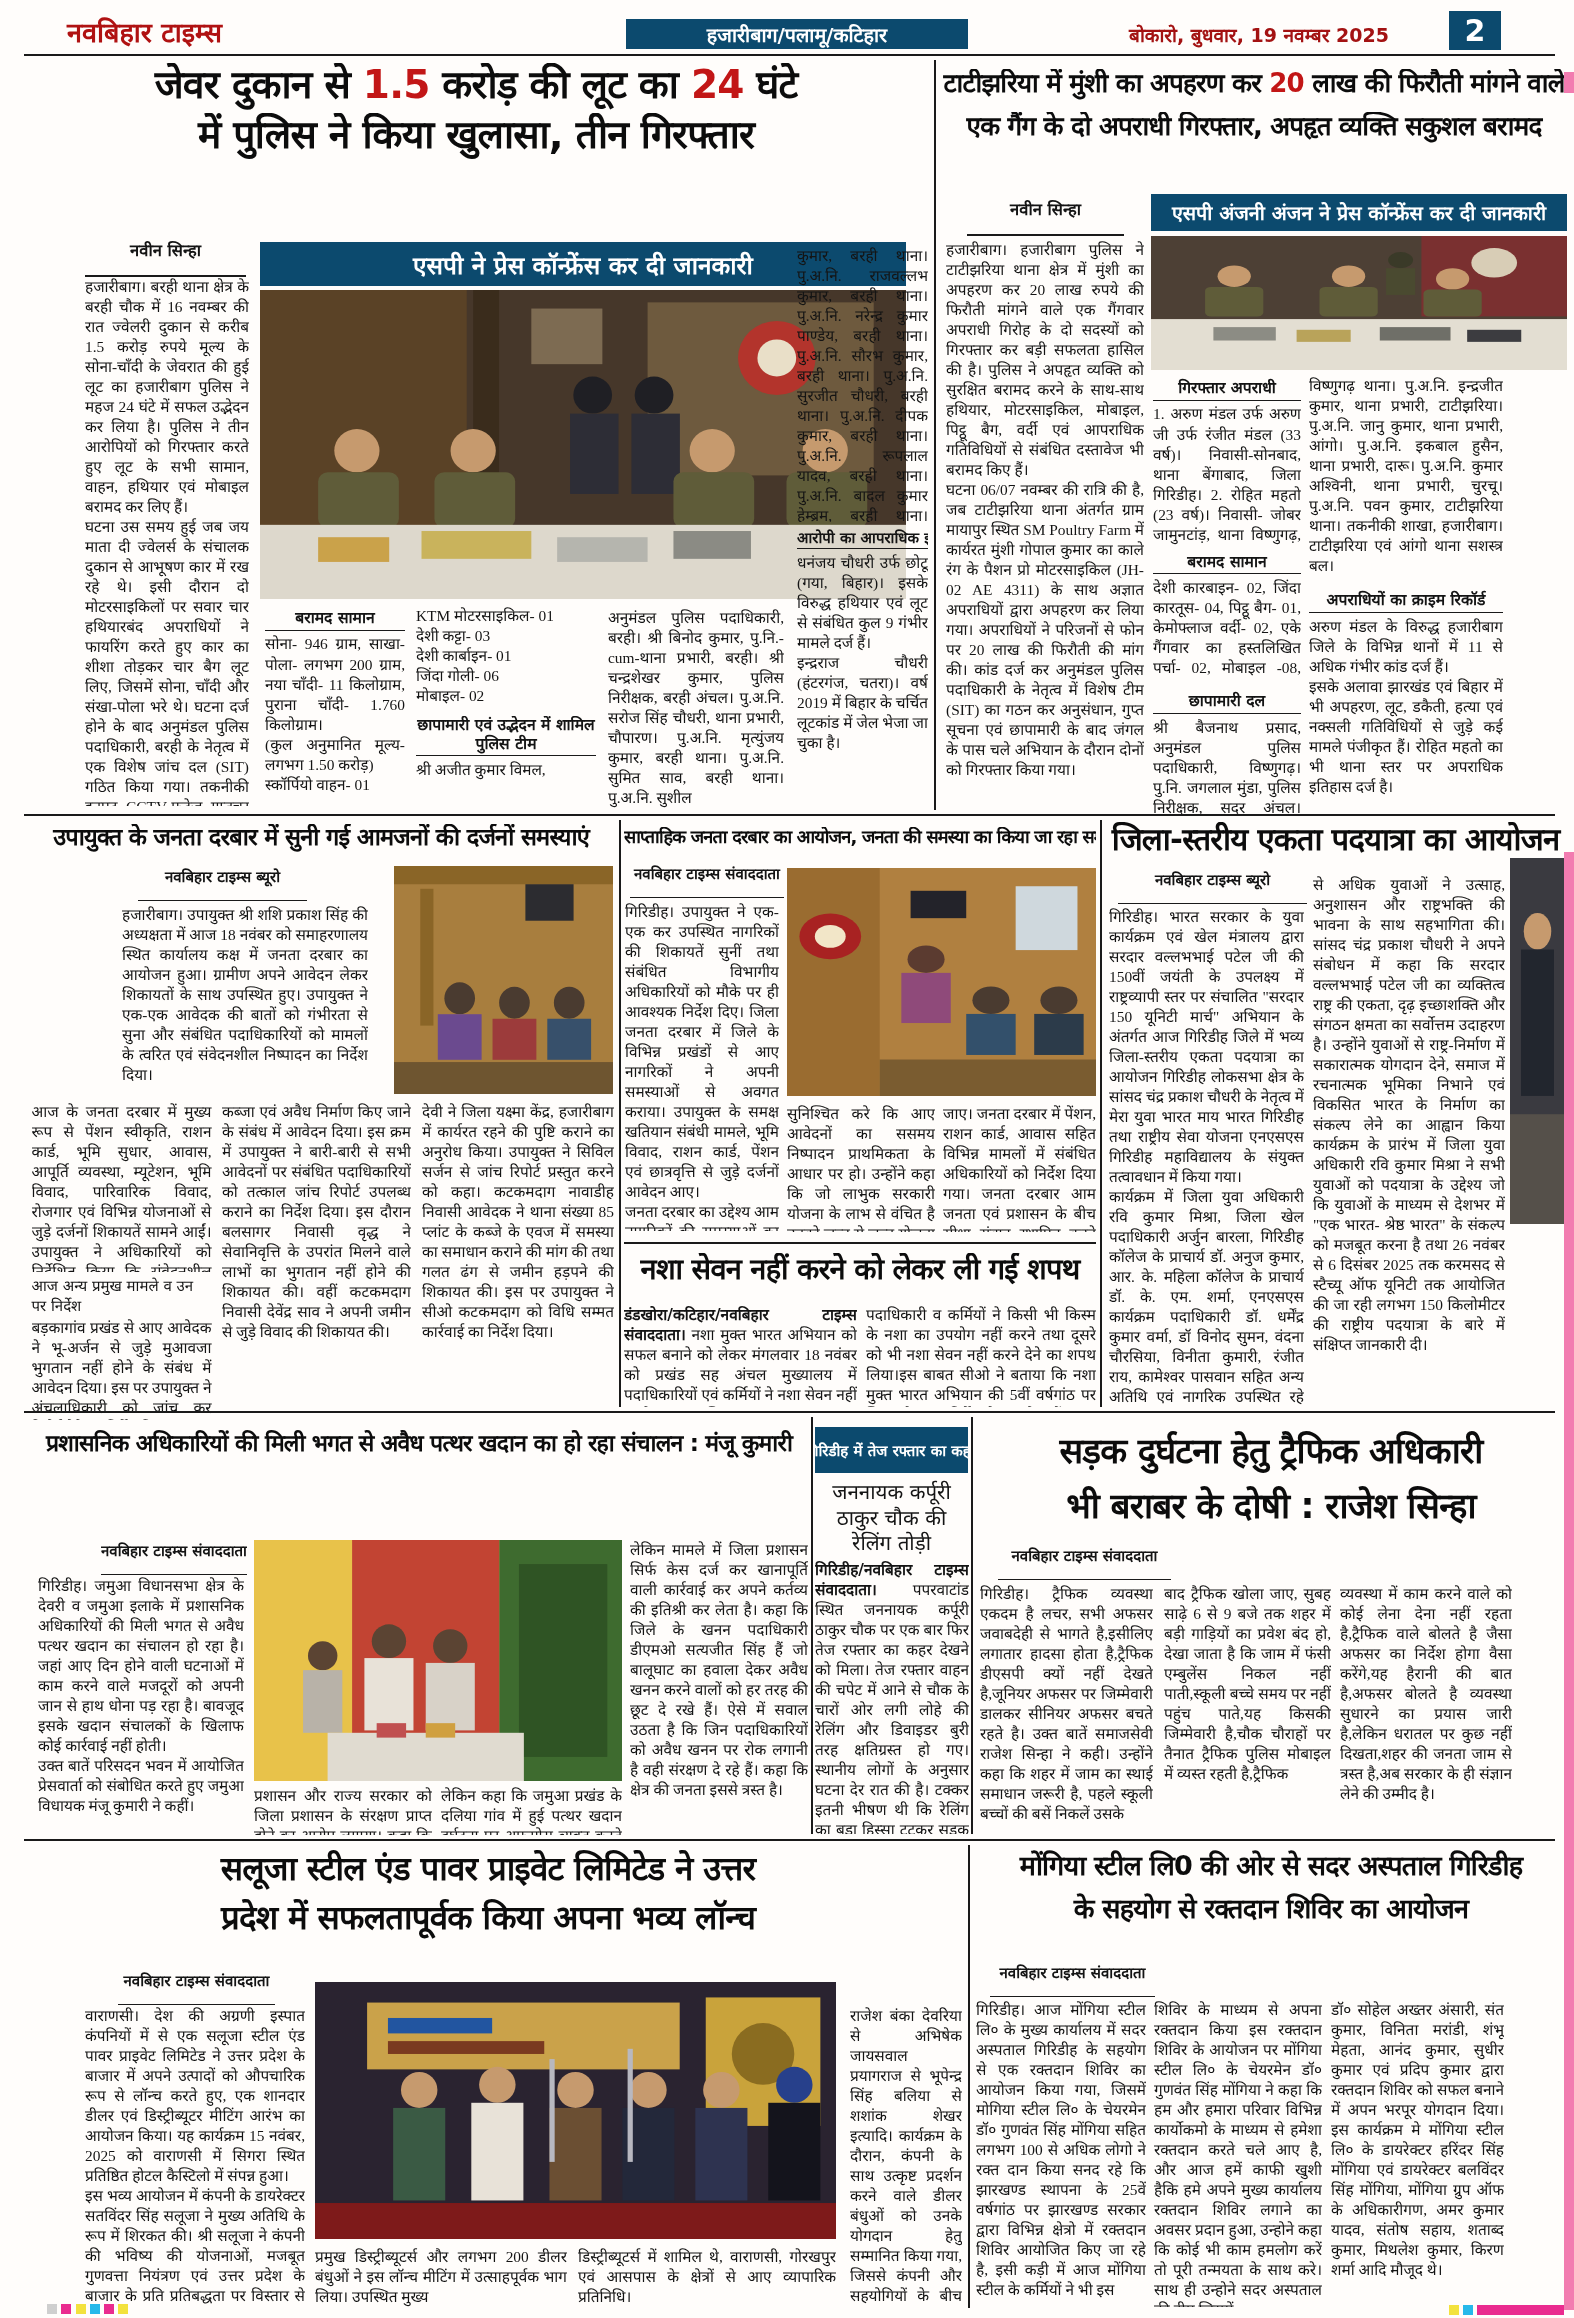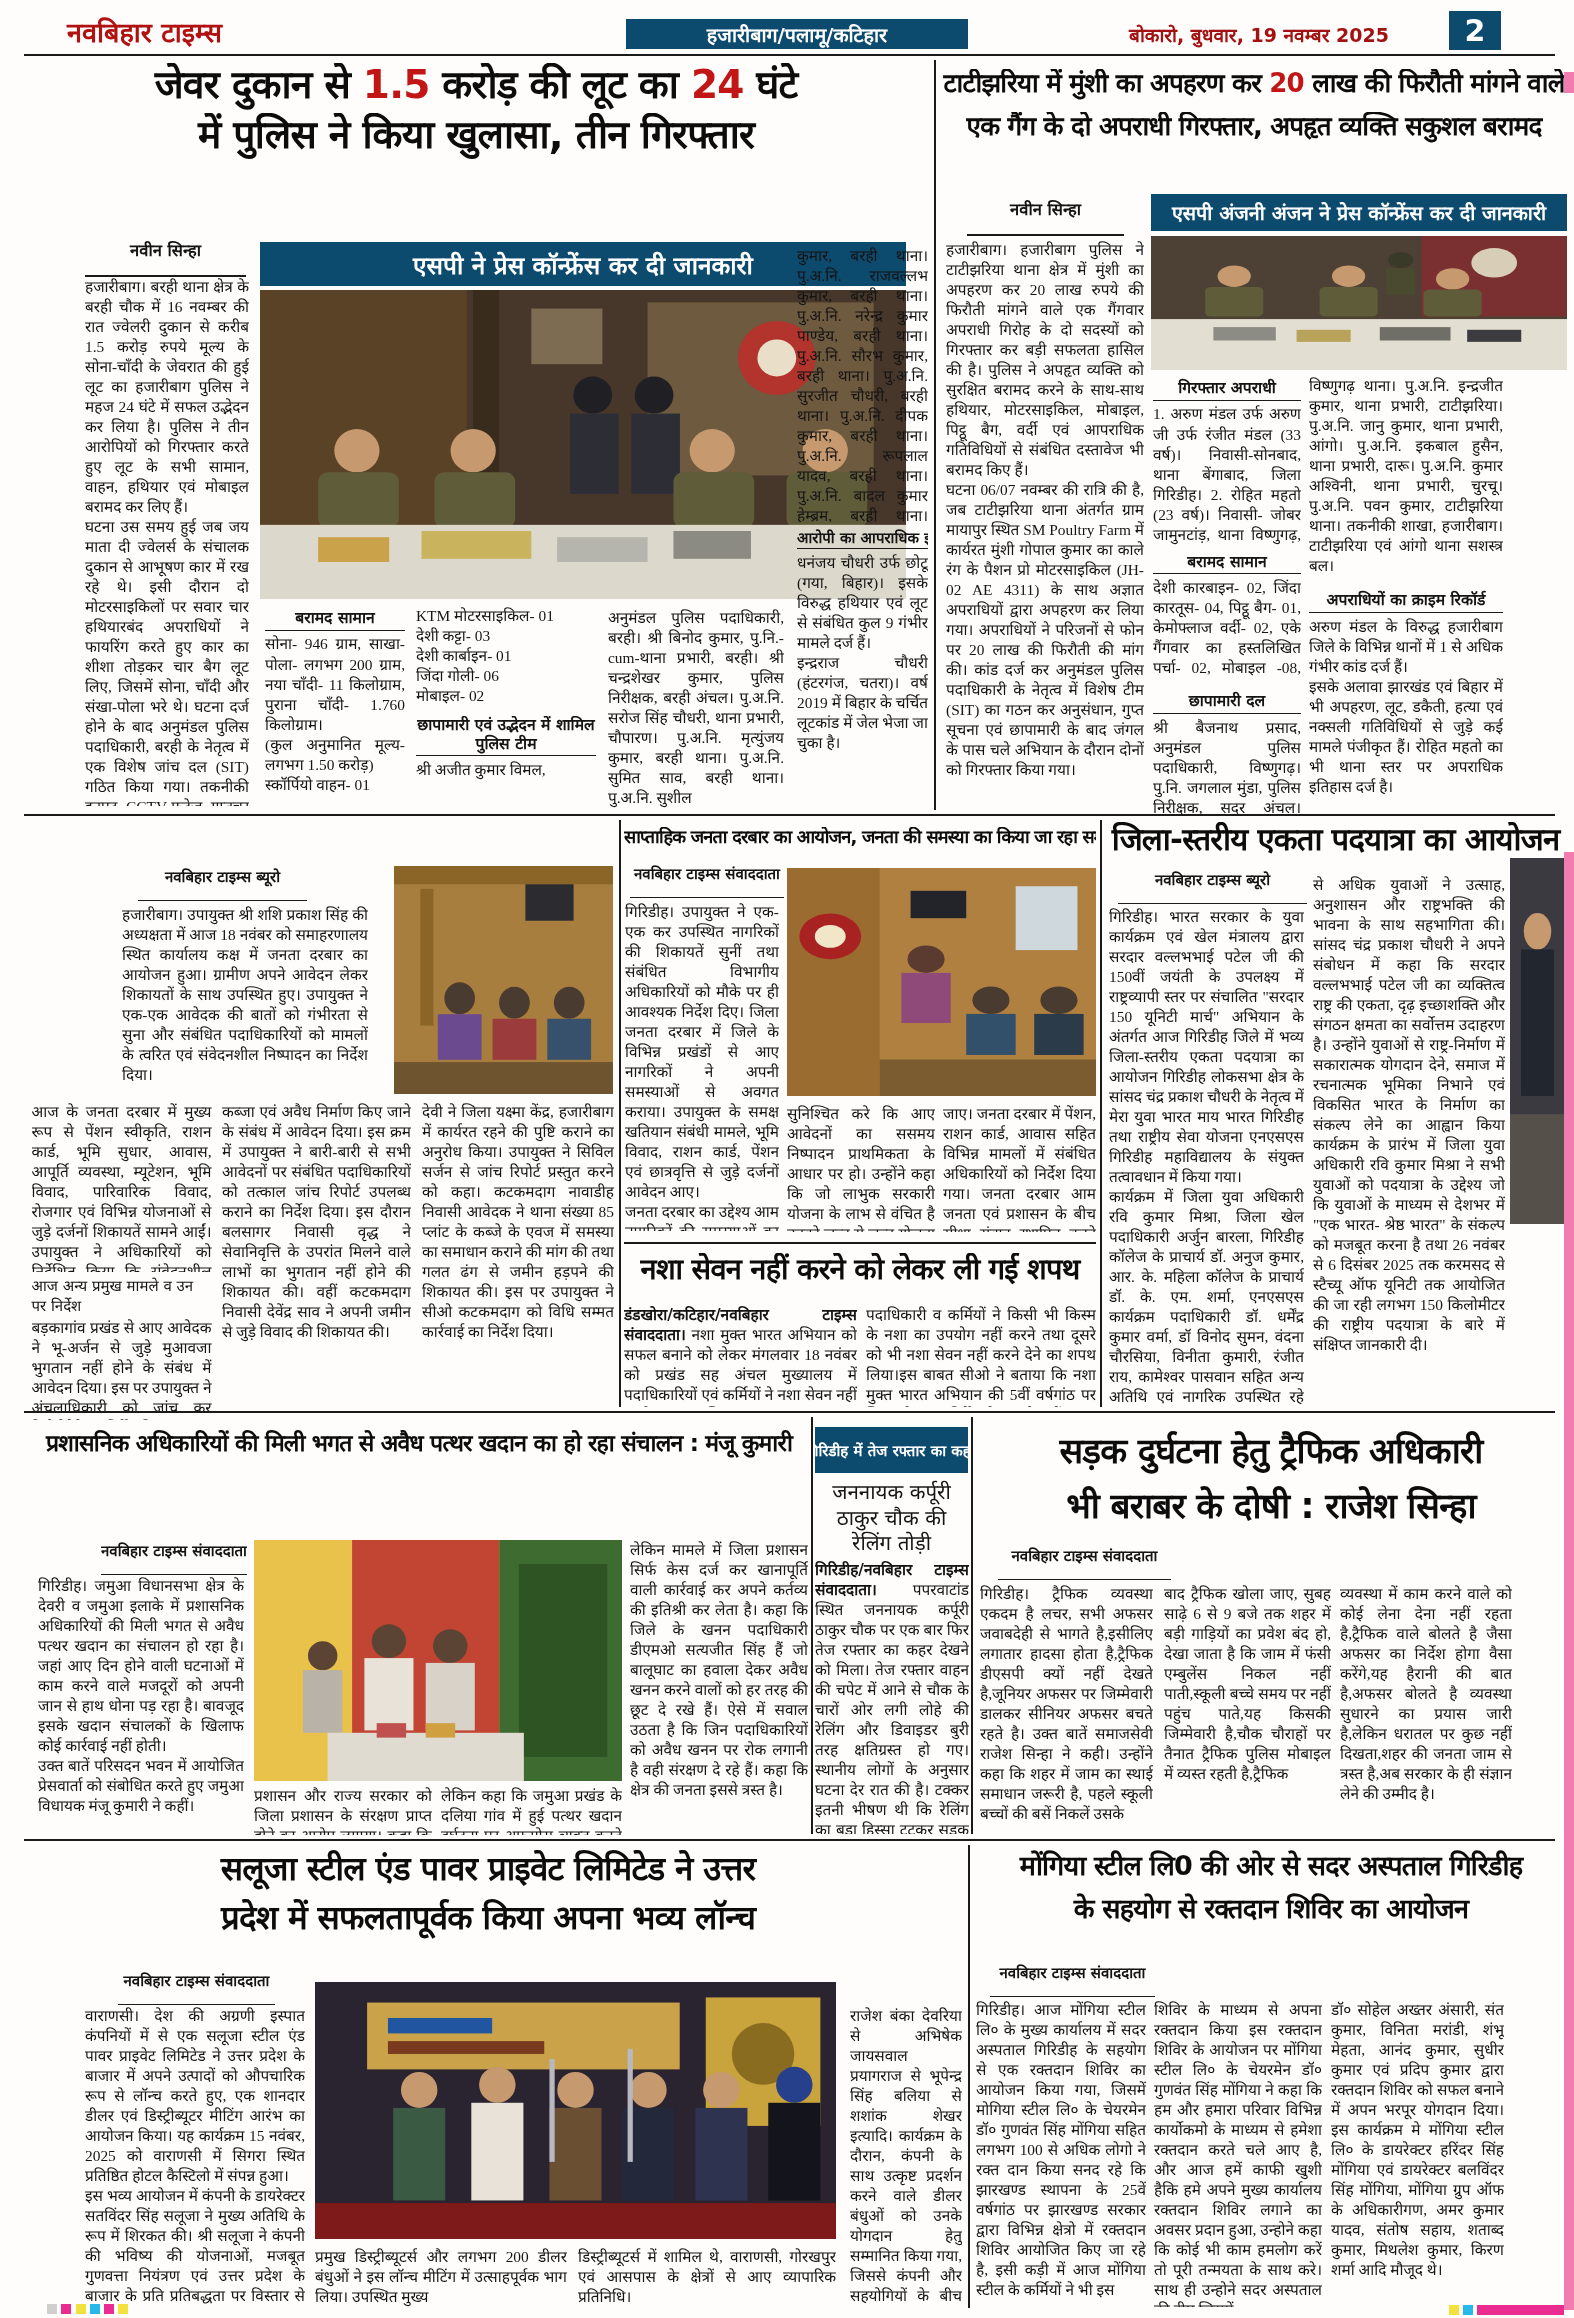--- a/index.html
+++ b/index.html
@@ -129,28 +129,29 @@
     <div class="lh">गिरफ्तार अपराधी</div>
     <div class="col" style="height:142px">1. अरुण मंडल उर्फ अरुण जी उर्फ रंजीत मंडल (33 वर्ष)। निवासी-सोनबाद, थाना बेंगाबाद, जिला गिरिडीह। 2. रोहित महतो (23 वर्ष)। निवासी- जोबर जामुनटांड़, थाना विष्णुगढ़, जिला हजारीबाग।</div>
     <div class="lh" style="margin-top:3.1px">बरामद सामान</div>
     <div class="col" style="height:101px">देशी कारबाइन- 02, जिंदा कारतूस- 04, पिट्ठू बैग- 01, केमोफ्लाज वर्दी- 02, एके गैंगवार का हस्तलिखित पर्चा- 02, मोबाइल -08, मोटरसाइकिल- 02 ।</div>
     <div class="lh" style="margin-top:10px">छापामारी दल</div>
     <div class="col" style="height:101px">श्री बैजनाथ प्रसाद, अनुमंडल पुलिस पदाधिकारी, विष्णुगढ़। पु.नि. जगलाल मुंडा, पुलिस निरीक्षक, सदर अंचल। पु.अ.नि. मुकेश कुमार सिंह, सदर थाना। पु.अ.नि. दीपक कुमार,</div>
   </div>
   <div class="abs" style="left:1309px;top:376px;width:194px">
     <div class="col" style="height:209px">विष्णुगढ़ थाना। पु.अ.नि. इन्द्रजीत कुमार, थाना प्रभारी, टाटीझरिया। पु.अ.नि. जानु कुमार, थाना प्रभारी, आंगो। पु.अ.नि. इकबाल हुसैन, थाना प्रभारी, दारू। पु.अ.नि. कुमार अश्विनी, थाना प्रभारी, चुरचू। पु.अ.नि. पवन कुमार, टाटीझरिया थाना। तकनीकी शाखा, हजारीबाग। टाटीझरिया एवं आंगो थाना सशस्त्र बल।</div>
     <div class="lh" style="margin-top:3.1px">अपराधियों का क्राइम रिकॉर्ड</div>
-    <div class="col" style="height:189px">अरुण मंडल के विरुद्ध हजारीबाग जिले के विभिन्न थानों में 1 से अधिक गंभीर कांड दर्ज हैं।
+    <div class="col" style="height:189px">अरुण मंडल के विरुद्ध हजारीबाग जिले के विभिन्न थानों में 11 से अधिक गंभीर कांड दर्ज हैं।
 इसके अलावा झारखंड एवं बिहार में भी अपहरण, लूट, डकैती, हत्या एवं नक्सली गतिविधियों से जुड़े कई मामले पंजीकृत हैं। रोहित महतो का भी थाना स्तर पर अपराधिक इतिहास दर्ज है।</div>
   </div>
 
   <div class="abs rule" style="left:23.6px;top:814px;width:1531px;height:2.4px"></div>
   <div class="abs rule" style="left:619px;top:820px;width:1.6px;height:587px"></div>
   <div class="abs rule" style="left:1100px;top:820px;width:1.6px;height:587px"></div>
 
+  <div class="abs hl" style="left:27.6px;top:824px;width:587px;height:38px;font-size:23.6px">उपायुक्त के जनता दरबार में सुनी गई आमजनों की दर्जनों समस्याएं</div>
   <div class="abs byline sm" style="left:138px;top:866px;width:169px">नवबिहार टाइम्स ब्यूरो</div>
   <div class="abs col" style="left:122px;top:905px;width:246px;height:187px">हजारीबाग। उपायुक्त श्री शशि प्रकाश सिंह की अध्यक्षता में आज 18 नवंबर को समाहरणालय स्थित कार्यालय कक्ष में जनता दरबार का आयोजन हुआ। ग्रामीण अपने आवेदन लेकर शिकायतों के साथ उपस्थित हुए। उपायुक्त ने एक-एक आवेदक की बातों को गंभीरता से सुना और संबंधित पदाधिकारियों को मामलों के त्वरित एवं संवेदनशील निष्पादन का निर्देश दिया।</div>
 
   <svg class="abs photo" style="left:394px;top:866px;width:219px;height:228px" viewBox="0 0 100 100" preserveAspectRatio="none">
     <rect width="100" height="100" fill="#a87e3e"></rect>
     <rect x="0" y="0" width="100" height="8" fill="#8a6527"></rect>
     <rect x="12" y="10" width="6" height="60" fill="#8a6527"></rect>
     <rect x="60" y="8" width="22" height="16" fill="#2c2c30"></rect>
     <circle cx="30" cy="58" r="7" fill="#4a3b30"></circle>
       <rect x="20" y="65" width="20" height="20" fill="#6b4a8f"></rect>

